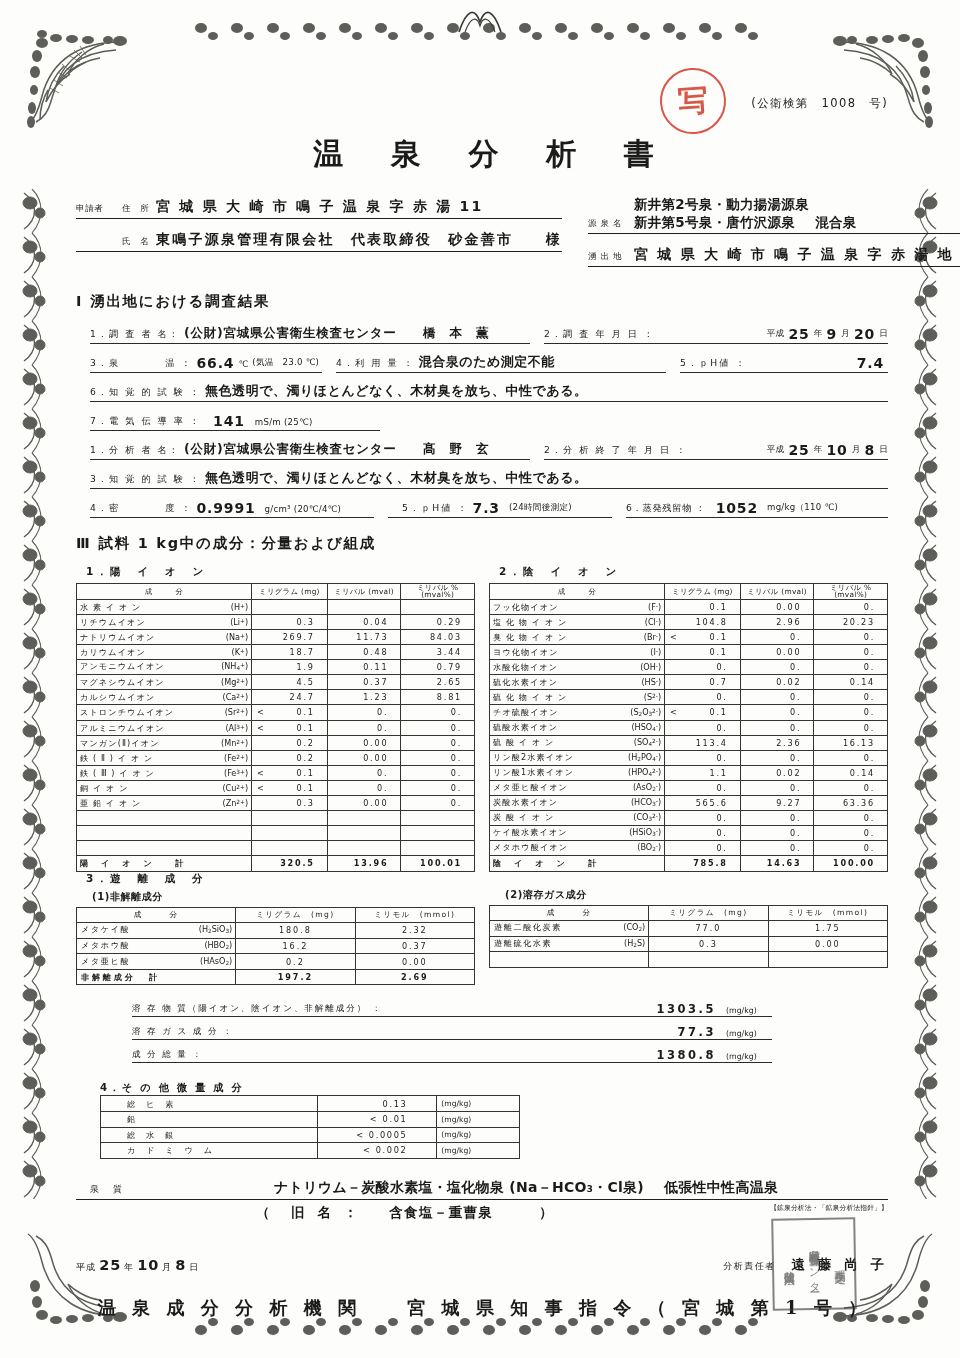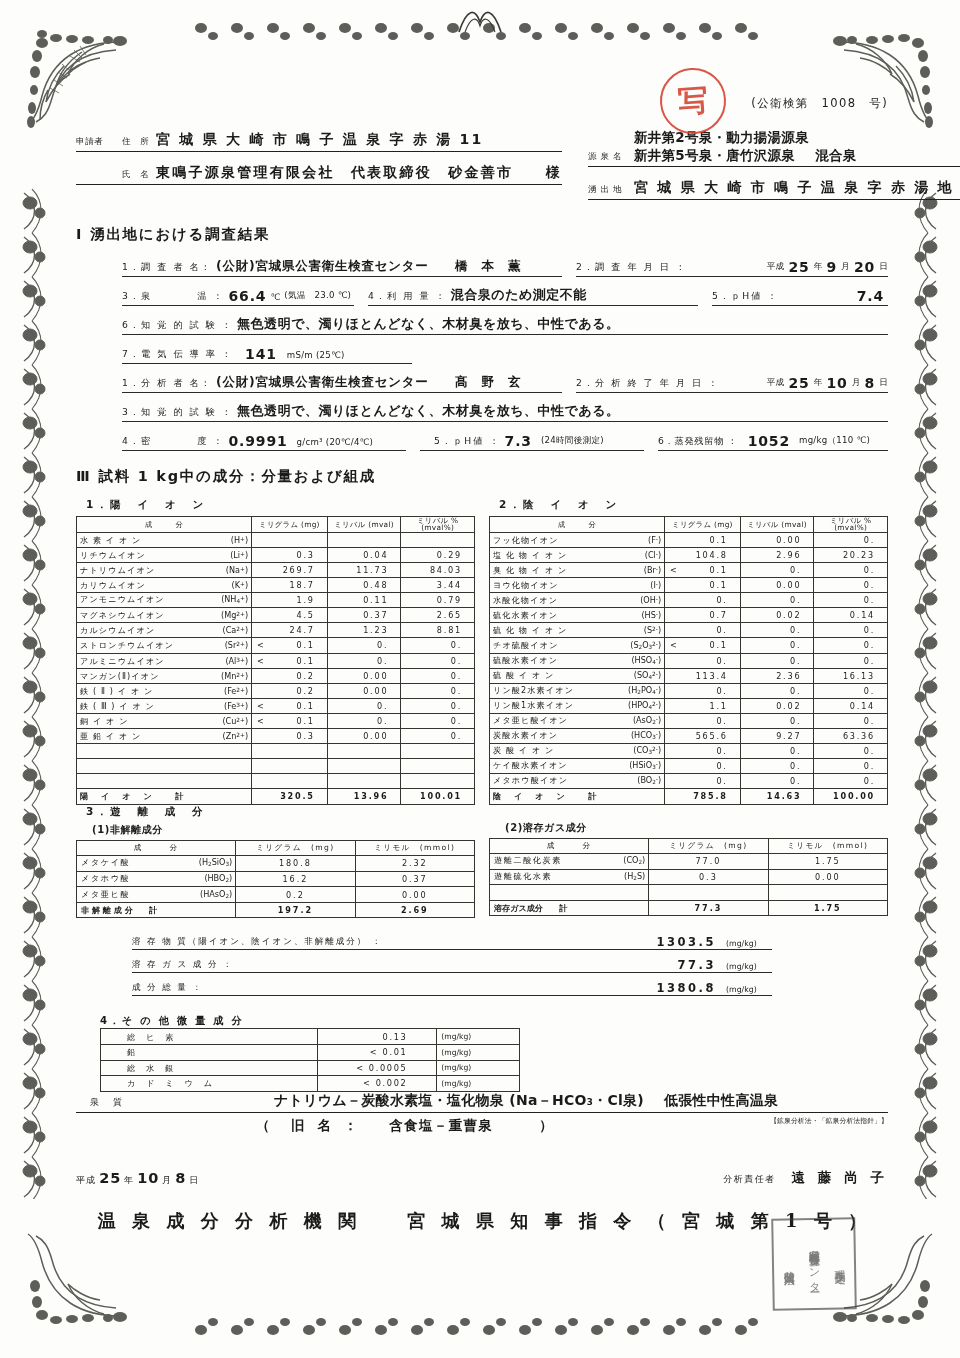--- a/index.html
+++ b/index.html
@@ -56,21 +56,21 @@
   .mval{font-size:14px;letter-spacing:.16em;font-weight:700;white-space:nowrap;}
   .mval.two{letter-spacing:.02em;line-height:1.28;font-size:13.5px;}
   .mval .sp{padding-left:20px;}
 
   
   .sec-h{font-size:14.5px;font-weight:700;letter-spacing:.12em;margin:16px 0 12px 0;}
   .sec-h .num{margin-right:7px;}
 
   
   .frows{padding-left:14px;}
-  .frow{display:flex;align-items:flex-end;gap:0;margin-bottom:8px;margin-left:32px;}
+  .frow{display:flex;align-items:flex-end;gap:0;margin-bottom:8px;}
   .fld{display:flex;align-items:flex-end;border-bottom:1.15px solid #2a2a28;padding-bottom:1px;min-height:19px;}
   .flabel{font-size:9.2px;letter-spacing:.22em;white-space:nowrap;padding-bottom:1.5px;}
   .flabel.tight{letter-spacing:.08em;}
   .fvalue{font-size:14px;font-weight:700;letter-spacing:.06em;white-space:nowrap;padding:0 4px;}
   .fvalue.sm{font-size:12.5px;}
   .funit{font-size:8.6px;letter-spacing:.03em;padding-bottom:2px;white-space:nowrap;}
   .fvalue.jp{font-size:13px;letter-spacing:.04em;}
   .spacer{flex:1;border-bottom:1.15px solid #2a2a28;min-height:19px;}
   .gap{width:14px;}
 
@@ -115,21 +115,21 @@
   
   .trace-cap{font-size:10.2px;letter-spacing:.22em;font-weight:700;margin:18px 0 0 24px;}
   table.trace{width:748px;margin-left:24px;border-collapse:collapse;table-layout:fixed;}
   table.trace td{border:1px solid #35352f;height:14.6px;font-size:8.2px;padding:0;line-height:1;}
   table.trace td.nm{letter-spacing:.5em;padding-left:26px;}
   table.trace td.vl{letter-spacing:.2em;text-align:right;padding-right:29px;}
   table.trace td.un{font-size:7.6px;padding-left:4px;}
   table.trace td.empty{border-top:none;border-bottom:none;border-right:none;}
 
   
-  .quality{position:relative;}
+  .quality{margin-top:20px;position:relative;}
   .q-line{display:flex;align-items:flex-end;border-bottom:1.3px solid #20201e;padding-bottom:2px;}
   .q-label{font-size:9px;letter-spacing:.28em;width:56px;flex:0 0 56px;padding-bottom:1px;padding-left:14px;}
   .q-val{font-size:14px;font-weight:700;letter-spacing:.02em;padding-left:128px;white-space:nowrap;}
   .q-val .gapl{padding-left:20px;}
   .q-old{display:flex;align-items:flex-end;margin-top:4px;padding-left:180px;font-size:13.5px;font-weight:700;letter-spacing:.1em;}
   .q-old .ol{letter-spacing:.3em;}
   .q-note{position:absolute;right:0;top:24px;font-size:6.8px;letter-spacing:.02em;}
 
   
   .sig{display:flex;justify-content:space-between;align-items:flex-end;margin-top:34px;}
@@ -375,20 +375,21 @@
     </svg>
   </div>
 
   <div class="content">
 
     <div class="head-row">
       <div class="stamp">写</div>
       <div class="doc-no">(公衛検第　1008　号)</div>
     </div>
 
+    <div class="title">温 泉 分 析 書</div>
 
     <div class="meta">
       <div class="meta-col">
         <div class="meta-line">
           <span class="mlabel">申請者</span>
           <span class="mlabel w34">住　所</span>
           <span class="mval">宮 城 県 大 崎 市 鳴 子 温 泉 字 赤 湯 11</span>
         </div>
         <div class="meta-line">
           <span class="mlabel"></span>
@@ -848,25 +849,20 @@
               </tr>
               <tr>
                 <td class="name"><span class="jp">遊離硫化水素</span><span class="fm">(H<sub>2</sub>S)</span></td>
                 <td class="num">0.3</td>
                 <td class="num">0.00</td>
               </tr>
               <tr>
                 <td class="name">&nbsp;</td>
                 <td class="num">&nbsp;</td>
                 <td class="num">&nbsp;</td>
-              </tr>
-              <tr class="total">
-                <td class="name">溶存ガス成分　　計</td>
-                <td class="num">77.3</td>
-                <td class="num">1.75</td>
               </tr>
             </tbody>
         </table>
       </div>
     </div>
 
     <div class="totals" id="totals-block">
         <div class="trow">
           <span class="tname">溶 存 物 質（陽イオン、陰イオン、非解離成分） ：</span>
           <span class="tnum">1303.5</span>

